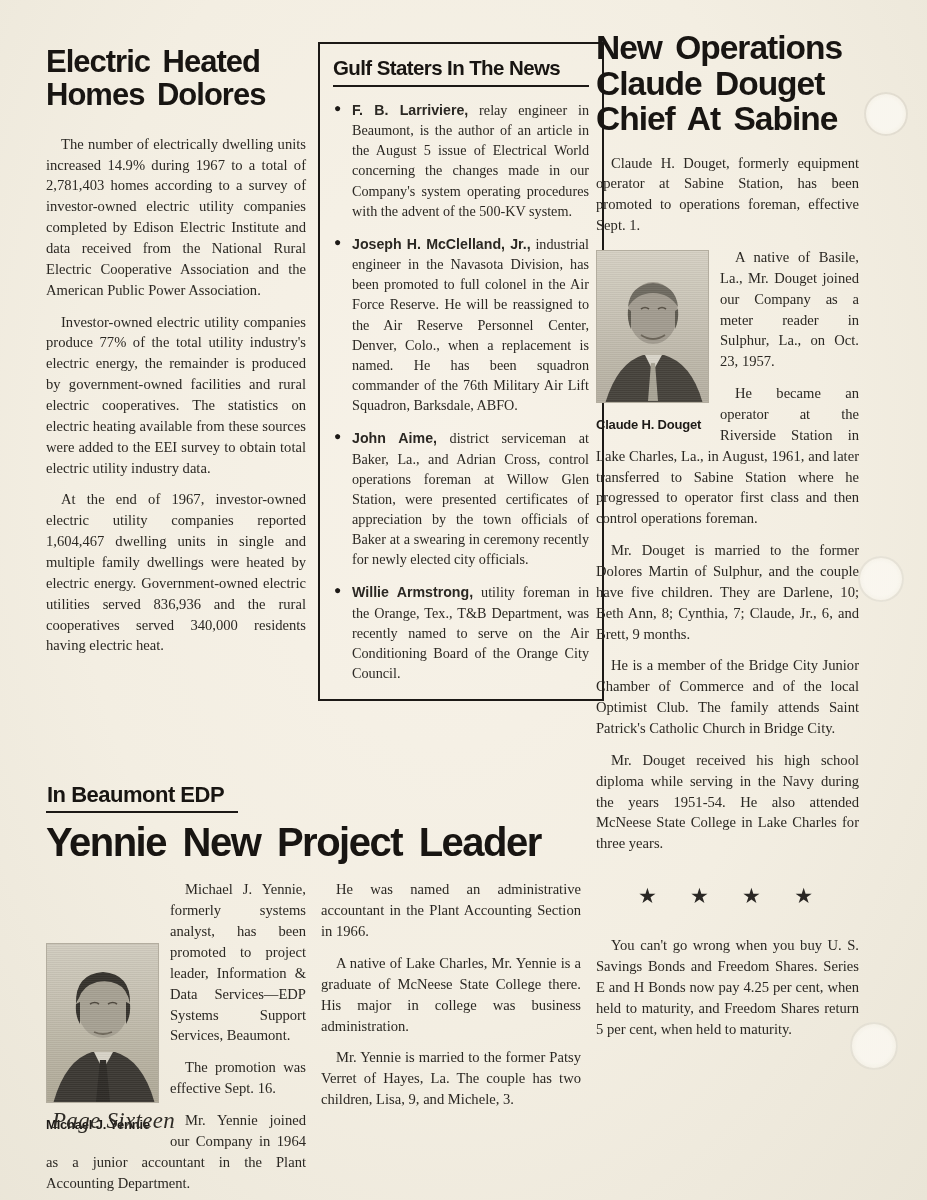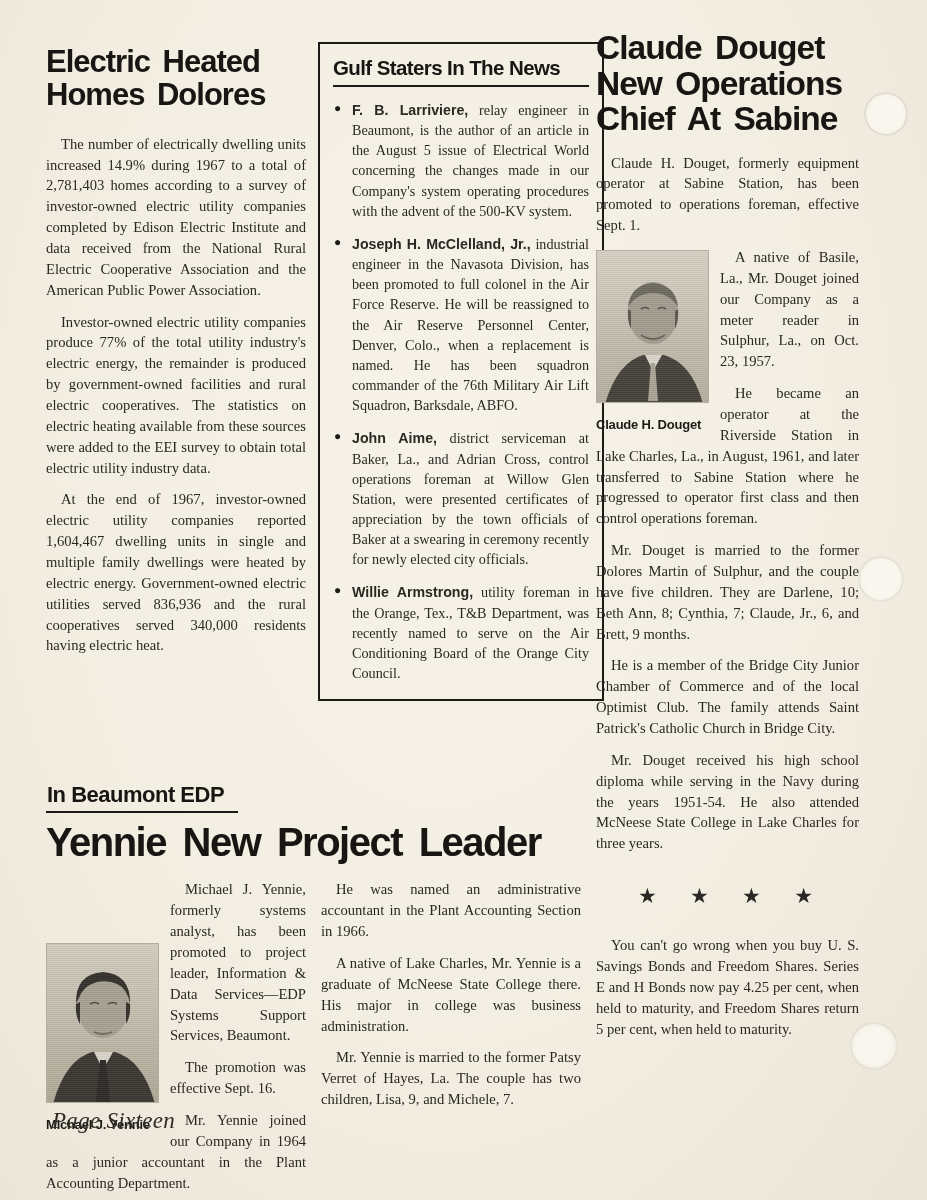--- a/index.html
+++ b/index.html
@@ -125,22 +125,22 @@
   </div>
   <div class="bullet-item" style="margin-bottom:2px;">
     <span class="bullet">●</span>
     <b>Willie Armstrong,</b>
     <span>utility foreman in the Orange, Tex., T&amp;B Department, was recently named to serve on the Air Conditioning Board of the Orange City Council.</span>
   </div>
 </div>
 
 <div id="col-right" class="col">
   <div class="headline">
+    <div>New Operations</div>
     <div>Claude Douget</div>
-    <div>New Operations</div>
     <div>Chief At Sabine</div>
   </div>
   <p class="body">Claude H. Douget, formerly equipment operator at Sabine Station, has been promoted to operations foreman, effective Sept. 1.</p>
 
   <div class="photo-block">
     <div class="photo-frame h-claude">
       <svg width="113" height="153" viewBox="0 0 113 153">
         <defs>
           <linearGradient id="bgC" x1="0" y1="0" x2="0" y2="1">
             <stop offset="0" stop-color="#d6d1c4"></stop>
@@ -203,21 +203,21 @@
         </div>
         <div class="photo-caption">Michael J. Yennie</div>
       </div>
       <p class="body">Michael J. Yennie, formerly systems analyst, has been promoted to project leader, Information &amp; Data Services—EDP Systems Support Services, Beaumont.</p>
       <p class="body">The promotion was effective Sept. 16.</p>
       <p class="body">Mr. Yennie joined our Company in 1964 as a junior accountant in the Plant Accounting Department.</p>
     </div>
     <div class="ycol">
       <p class="body">He was named an administrative accountant in the Plant Accounting Section in 1966.</p>
       <p class="body">A native of Lake Charles, Mr. Yennie is a graduate of McNeese State College there. His major in college was business administration.</p>
-      <p class="body">Mr. Yennie is married to the former Patsy Verret of Hayes, La. The couple has two children, Lisa, 9, and Michele, 7.</p>
+      <p class="body">Mr. Yennie is married to the former Patsy Verret of Hayes, La. The couple has two children, Lisa, 9, and Michele, 3.</p>
     </div>
   </div>
 </div>
 
 <div id="footer">Page Sixteen</div>
 
 <div class="punch" id="punch-1"></div>
 <div class="punch" id="punch-2"></div>
 <div class="punch" id="punch-3"></div>
 

